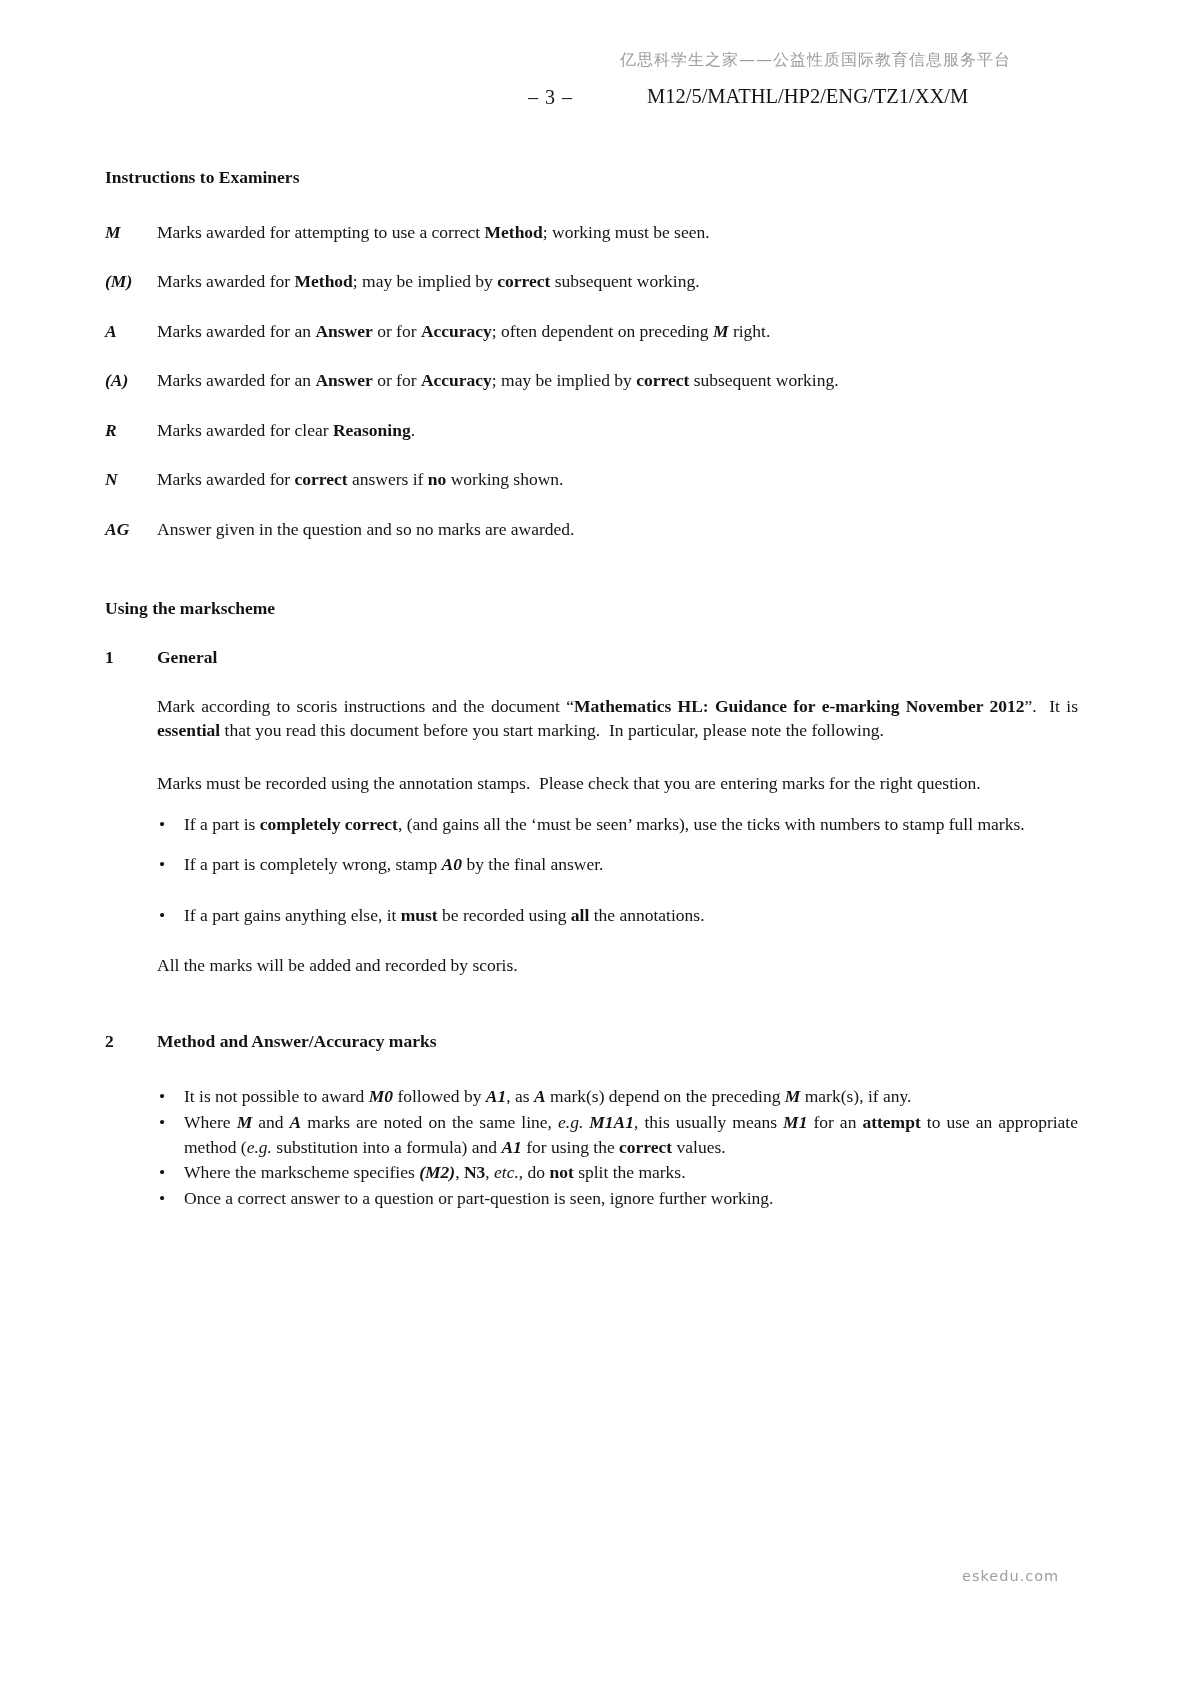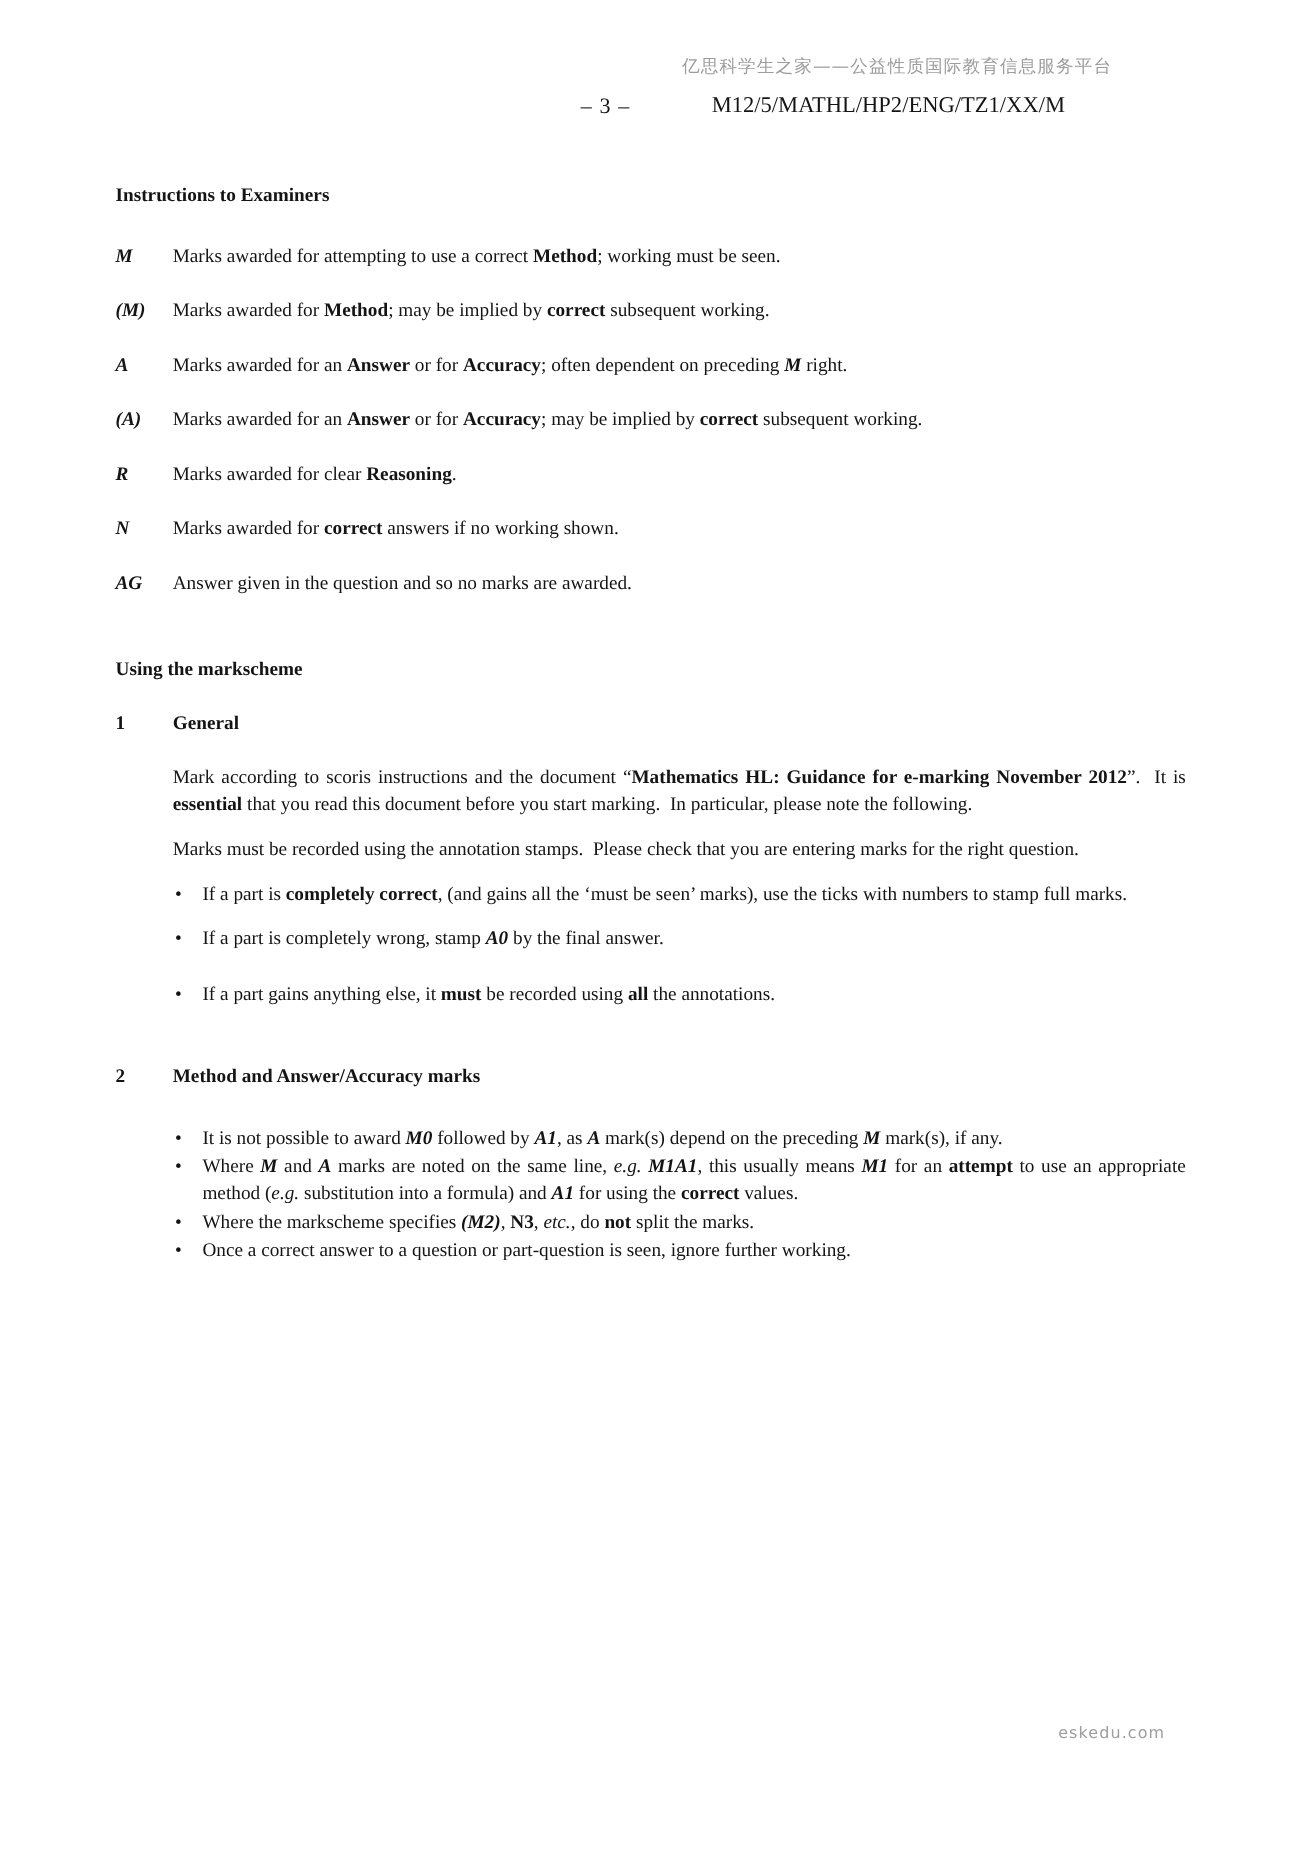--- a/index.html
+++ b/index.html
@@ -42,21 +42,21 @@
   .abbrev-text { flex:1; }
 
   .h-using { margin-top:56px; }
 
   .section-head { display:flex; font-weight:bold; margin-top:25px; }
   .section-head .sec-num { flex:none; width:52px; }
   .section-head.sec2 { margin-top:52px; }
 
   .para { margin-left:52px; text-align:justify; }
   .para.p-intro  { margin-top:26px; }
-  .para.p-record { margin-top:18px; }
+  .para.p-record { margin-top:30px; }
   .para.p-added  { margin-top:27px; }
 
   ul.bullets { list-style:none; margin-left:52px; }
   ul.bullets li { position:relative; padding-left:27px; text-align:justify; }
   ul.bullets li::before { content:"\2022"; position:absolute; left:2px; }
 
   ul.bullets.spaced li { margin-top:17px; }
   ul.bullets.spaced li:nth-child(3) { margin-top:27px; }
 
   ul.bullets.tight { margin-top:31px; line-height:24.8px; }
@@ -91,21 +91,21 @@
     <div class="abbrev-row">
       <span class="abbrev-code">(A)</span>
       <span class="abbrev-text"><span>Marks awarded for an </span><span style="font-weight: bold;">Answer</span><span> or for </span><span style="font-weight: bold;">Accuracy</span><span>; may be implied by </span><span style="font-weight: bold;">correct</span><span> subsequent working.</span></span>
     </div>
     <div class="abbrev-row">
       <span class="abbrev-code">R</span>
       <span class="abbrev-text"><span>Marks awarded for clear </span><span style="font-weight: bold;">Reasoning</span><span>.</span></span>
     </div>
     <div class="abbrev-row">
       <span class="abbrev-code">N</span>
-      <span class="abbrev-text"><span>Marks awarded for </span><span style="font-weight: bold;">correct</span><span> answers if </span><span style="font-weight: normal;">no</span><span> working shown.</span></span>
+      <span class="abbrev-text"><span>Marks awarded for </span><span style="font-weight: bold;">correct</span><span> answers if </span><span style="font-weight: bold;">no</span><span> working shown.</span></span>
     </div>
     <div class="abbrev-row">
       <span class="abbrev-code">AG</span>
       <span class="abbrev-text"><span>Answer given in the question and so no marks are awarded.</span></span>
     </div>
 
     <div class="h-bold h-using">Using the markscheme</div>
 
     <div class="section-head">
       <span class="sec-num">1</span>
@@ -114,20 +114,21 @@
 
     <p class="para p-intro"><span>Mark according to scoris instructions and the document “</span><span style="font-weight: bold;">Mathematics HL: Guidance for e-marking November 2012</span><span>”.&nbsp; It is </span><span style="font-weight: bold;">essential</span><span> that you read this document before you start marking.&nbsp; In particular, please note the following.</span></p>
     <p class="para p-record"><span>Marks must be recorded using the annotation stamps.&nbsp; Please check that you are entering marks for the right question.</span></p>
 
     <ul class="bullets spaced">
       <li><span>If a part is </span><span style="font-weight: bold;">completely correct</span><span>, (and gains all the ‘must be seen’ marks), use the ticks with numbers to stamp full marks.</span></li>
       <li><span>If a part is completely wrong, stamp </span><span style="font-weight: bold; font-style: italic;">A0</span><span> by the final answer.</span></li>
       <li><span>If a part gains anything else, it </span><span style="font-weight: bold;">must</span><span> be recorded using </span><span style="font-weight: bold;">all</span><span> the annotations.</span></li>
     </ul>
 
+    <p class="para p-added"><span>All the marks will be added and recorded by scoris.</span></p>
 
     <div class="section-head sec2">
       <span class="sec-num">2</span>
       <span>Method and Answer/Accuracy marks</span>
     </div>
 
     <ul class="bullets tight">
       <li><span>It is not possible to award </span><span style="font-weight: bold; font-style: italic;">M0</span><span> followed by </span><span style="font-weight: bold; font-style: italic;">A1</span><span>, as </span><span style="font-weight: bold; font-style: italic;">A</span><span> mark(s) depend on the preceding </span><span style="font-weight: bold; font-style: italic;">M</span><span> mark(s), if any.</span></li>
       <li><span>Where </span><span style="font-weight: bold; font-style: italic;">M</span><span> and </span><span style="font-weight: bold; font-style: italic;">A</span><span> marks are noted on the same line, </span><span style="font-style: italic;">e.g.</span><span> </span><span style="font-weight: bold; font-style: italic;">M1A1</span><span>, this usually means </span><span style="font-weight: bold; font-style: italic;">M1</span><span> for an </span><span style="font-weight: bold;">attempt</span><span> to use an appropriate method (</span><span style="font-style: italic;">e.g.</span><span> substitution into a formula) and </span><span style="font-weight: bold; font-style: italic;">A1</span><span> for using the </span><span style="font-weight: bold;">correct</span><span> values.</span></li>
       <li><span>Where the markscheme specifies </span><span style="font-weight: bold; font-style: italic;">(M2)</span><span>, </span><span style="font-weight: bold; ">N3</span><span>, </span><span style="font-style: italic;">etc.</span><span>, do </span><span style="font-weight: bold;">not</span><span> split the marks.</span></li>

